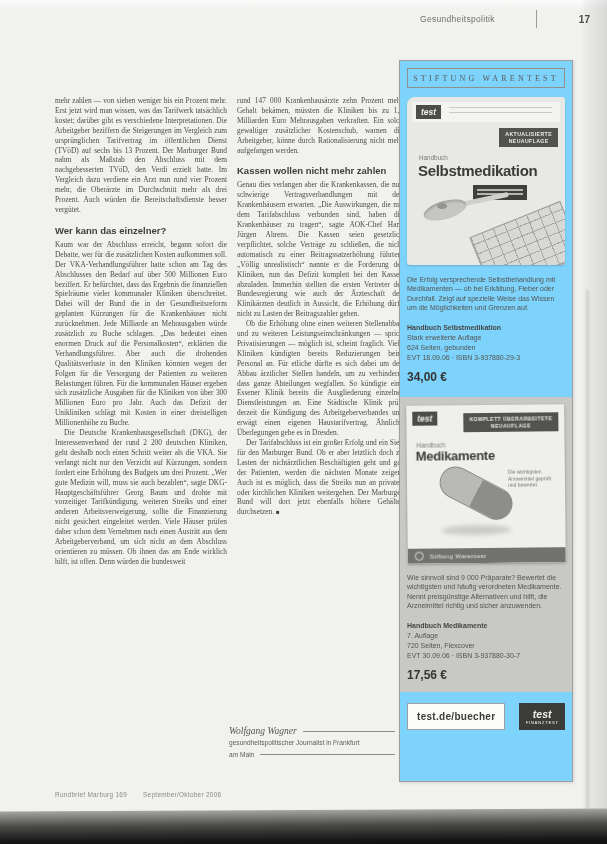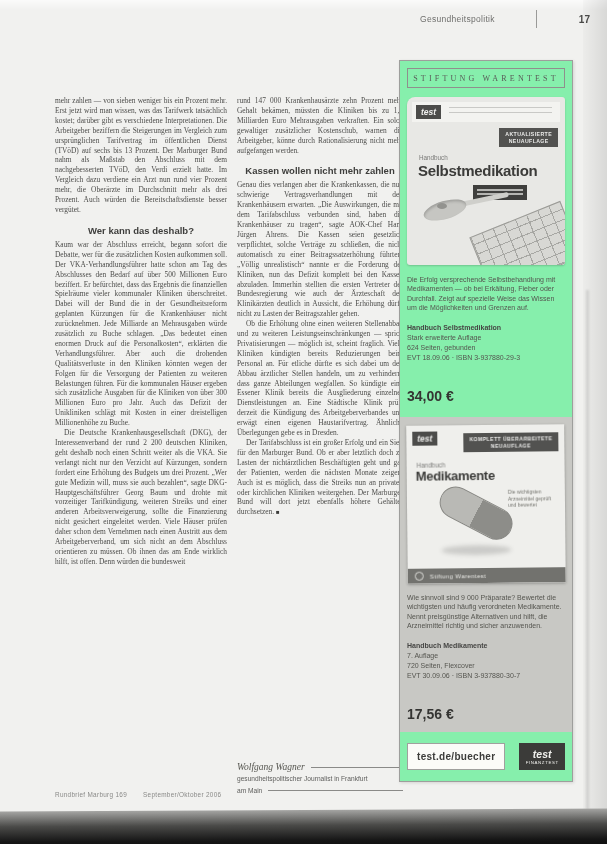--- a/index.html
+++ b/index.html
@@ -27,37 +27,37 @@
 
   
   .col{position:absolute;top:52px;font-family:"Liberation Serif",serif;
     font-size:7.4px;line-height:9.9px;color:#4c4c4a;text-align:justify;
     filter:blur(.3px);margin-top:44px;}
   .col1{left:55px;width:172px;}
   .col2{left:237px;width:166px;}
   .col p{margin:0;}
   .col p + p{text-indent:9px;}
   h3.subhead{font-family:"Liberation Sans",sans-serif;font-size:9.5px;line-height:11px;
-    font-weight:bold;color:#3e3e3c;margin:10px 0 4px 0;filter:blur(.2px);text-align:center;}
+    font-weight:bold;color:#3e3e3c;margin:10px 0 4px 0;filter:blur(.2px);text-align:left;}
   .endmark{font-size:6px;color:#3c3c3a;}
 
   
-  .author{position:absolute;left:237px;top:726px;width:166px;filter:blur(.25px);margin-top:36px;}
+  .author{position:absolute;left:229px;top:726px;width:166px;filter:blur(.25px);}
   .author .row{display:flex;align-items:baseline;}
   .author .rule{flex:1;border-bottom:1px solid #8a8a88;margin-left:6px;transform:translateY(-2px);}
   .author .name{font-family:"Liberation Serif",serif;font-style:italic;font-size:9.5px;color:#55554f;}
   .author .bio{font-size:6.6px;color:#5d5d5b;margin-top:3px;line-height:8.5px;}
 
   
   .footline{position:absolute;left:55px;top:791px;font-size:6.4px;color:#8a8a88;
     letter-spacing:.3px;filter:blur(.3px);display:flex;gap:16px;}
 
   
   .sidebar{position:absolute;left:399px;top:60px;width:174px;height:722px;
-    background:#86efac;border:1px solid #9e9e9c;box-sizing:border-box;padding:7px;
+    background:#7dd3fc;border:1px solid #9e9e9c;box-sizing:border-box;padding:7px;
     box-shadow:1px 1px 3px rgba(0,0,0,.12);}
   .brand{border:1px solid #8f8f8d;padding:5px 2px 4px;text-align:center;
     font-family:"Liberation Serif",serif;font-size:8px;letter-spacing:3.2px;
     color:#5a5a58;text-transform:uppercase;filter:blur(.25px);white-space:nowrap;overflow:hidden;}
 
   .cover1{margin-top:9px;height:168px;background:#e8e8e5;border-radius:8px 3px 3px 3px;
     position:relative;overflow:hidden;box-shadow:0 1px 2px rgba(0,0,0,.18);}
   .cover1 .topstrip{position:absolute;top:5px;left:5px;right:5px;height:20px;background:#f3f3f0;
     display:flex;align-items:center;}
   .testchip{background:#4c4c4a;color:#f1f1ef;font-style:italic;font-weight:bold;
@@ -82,21 +82,21 @@
   .spoon-pill{position:absolute;left:30px;top:106px;width:10px;height:6px;background:#93938f;border-radius:50%;}
   .blister{position:absolute;right:-10px;bottom:-12px;width:96px;height:58px;transform:rotate(-22deg);
     background:
       repeating-linear-gradient(0deg,#a7a7a3 0 1px,transparent 1px 10px),
       repeating-linear-gradient(90deg,#a7a7a3 0 1px,transparent 1px 12px),
       #d8d8d4;border:1px solid #9a9a96;}
 
   .sb-desc{margin-top:10px;font-size:7px;line-height:9.3px;color:#55554f;filter:blur(.3px);}
   .sb-details{margin-top:11px;font-size:7px;line-height:10px;color:#55554f;filter:blur(.3px);}
   .sb-details .d1{font-weight:bold;color:#464644;}
-  .price{margin-top:25px;font-size:14px;font-weight:bold;color:#343432;filter:blur(.2px);}
+  .price{margin-top:7px;font-size:12px;font-weight:bold;color:#343432;filter:blur(.2px);}
 
   .panel2{margin:13px -7px 0;background:#c8c8c4;padding:8px 7px 10px;}
   .cover2{background:#efefec;height:158px;position:relative;transform:rotate(-.6deg);
     box-shadow:0 1px 3px rgba(0,0,0,.3);overflow:hidden;}
   .cover2 .testchip{position:absolute;left:6px;top:6px;margin:0;}
   .cover2 .badge{right:6px;top:8px;}
   .cover2 .series{left:10px;top:36px;}
   .cover2 .booktitle{left:9px;top:43px;font-size:13px;}
   .capsule{position:absolute;left:30px;top:72px;width:76px;height:30px;border-radius:16px;
     transform:rotate(28deg);border:1px solid #888884;
@@ -126,21 +126,21 @@
 <div class="scan-right-line"></div>
 
 <div class="pagehead">
   <span class="section">Gesundheitspolitik</span>
   <span class="vdiv"></span>
   <span class="pno">17</span>
 </div>
 
 <div class="col col1">
   <p>mehr zahlen — von sieben weniger bis ein Prozent mehr. Erst jetzt wird man wissen, was das Tarifwerk tatsächlich kostet; darüber gibt es verschiedene Interpretationen. Die Arbeitgeber beziffern die Steigerungen im Vergleich zum ursprünglichen Tarifvertrag im öffentlichen Dienst (TVöD) auf sechs bis 13 Prozent. Der Marburger Bund nahm als Maßstab den Abschluss mit dem nachgebesserten TVöD, den Verdi erzielt hatte. Im Vergleich dazu verdiene ein Arzt nun rund vier Prozent mehr, die Oberärzte im Durchschnitt mehr als drei Prozent. Auch würden die Bereitschaftsdienste besser vergütet.</p>
-  <h3 class="subhead">Wer kann das deshalb?</h3>
+  <h3 class="subhead">Wer kann das einzelner?</h3>
   <p>Kaum war der Abschluss erreicht, begann sofort die Debatte, wer für die zusätzlichen Kosten aufkommen soll. Der VKA-Verhandlungsführer hatte schon am Tag des Abschlusses den Bedarf auf über 500 Millionen Euro beziffert. Er befürchtet, dass das Ergebnis die finanziellen Spielräume vieler kommunaler Kliniken überschreitet. Dabei will der Bund die in der Gesundheitsreform geplanten Kürzungen für die Krankenhäuser nicht zurücknehmen. Jede Milliarde an Mehrausgaben würde zusätzlich zu Buche schlagen. „Das bedeutet einen enormen Druck auf die Personalkosten“, erklärten die Verhandlungsführer. Aber auch die drohenden Qualitätsverluste in den Kliniken könnten wegen der Folgen für die Versorgung der Patienten zu weiteren Belastungen führen. Für die kommunalen Häuser ergeben sich zusätzliche Ausgaben für die Kliniken von über 300 Millionen Euro pro Jahr. Auch das Defizit der Unikliniken schlägt mit Kosten in einer dreistelligen Millionenhöhe zu Buche.</p>
   <p>Die Deutsche Krankenhausgesellschaft (DKG), der Interessenverband der rund 2 200 deutschen Kliniken, geht deshalb noch einen Schritt weiter als die VKA. Sie verlangt nicht nur den Verzicht auf Kürzungen, sondern fordert eine Erhöhung des Budgets um drei Prozent. „Wer gute Medizin will, muss sie auch bezahlen“, sagte DKG-Hauptgeschäftsführer Georg Baum und drohte mit vorzeitiger Tarifkündigung, weiteren Streiks und einer anderen Arbeitsverweigerung, sollte die Finanzierung nicht gesichert eingeleitet werden. Viele Häuser prüfen daher schon dem Vernehmen nach einen Austritt aus dem Arbeitgeberverband, um sich nicht an dem Abschluss orientieren zu müssen. Ob ihnen das am Ende wirklich hilft, ist offen. Denn würden die bundesweit</p>
 </div>
 
 <div class="col col2">
   <p>rund 147 000 Krankenhausärzte zehn Prozent mehr Gehalt bekämen, müssten die Kliniken bis zu 1,5 Milliarden Euro Mehrausgaben verkraften. Ein solch gewaltiger zusätzlicher Kostenschub, warnen die Arbeitgeber, könne durch Rationalisierung nicht mehr aufgefangen werden.</p>
   <h3 class="subhead">Kassen wollen nicht mehr zahlen</h3>
   <p>Genau dies verlangen aber die Krankenkassen, die nun schwierige Vertragsverhandlungen mit den Krankenhäusern erwarten. „Die Auswirkungen, die mit dem Tarifabschluss verbunden sind, haben die Krankenhäuser zu tragen“, sagte AOK-Chef Hans Jürgen Ahrens. Die Kassen seien gesetzlich verpflichtet, solche Verträge zu schließen, die nicht automatisch zu einer Beitragssatzerhöhung führten. „Völlig unrealistisch“ nannte er die Forderung der Kliniken, nun das Defizit komplett bei den Kassen abzuladen. Immerhin stellten die ersten Vertreter der Bundesregierung wie auch der Ärzteschaft den Klinikärzten deutlich in Aussicht, die Erhöhung dürfe nicht zu Lasten der Beitragszahler gehen.</p>
   <p>Ob die Erhöhung ohne einen weiteren Stellenabbau und zu weiteren Leistungseinschränkungen — sprich Privatisierungen — möglich ist, scheint fraglich. Viele Kliniken kündigten bereits Reduzierungen beim Personal an. Für etliche dürfte es sich dabei um den Abbau ärztlicher Stellen handeln, um zu verhindern, dass ganze Abteilungen wegfallen. So kündigte eine Essener Klinik bereits die Ausgliederung einzelner Dienstleistungen an. Eine Städtische Klinik prüft derzeit die Kündigung des Arbeitgeberverbandes und erwägt einen eigenen Haustarifvertrag. Ähnliche Überlegungen gebe es in Dresden.</p>
   <p><span>Der Tarifabschluss ist ein großer Erfolg und ein Sieg für den Marburger Bund. Ob er aber letztlich doch zu Lasten der nichtärztlichen Beschäftigten geht und gar der Patienten, werden die nächsten Monate zeigen. Auch ist es möglich, dass die Streiks nun an privaten oder kirchlichen Kliniken weitergehen. Der Marburger Bund will dort jetzt ebenfalls höhere Gehälter durchsetzen.</span> <span class="endmark">■</span></p>

